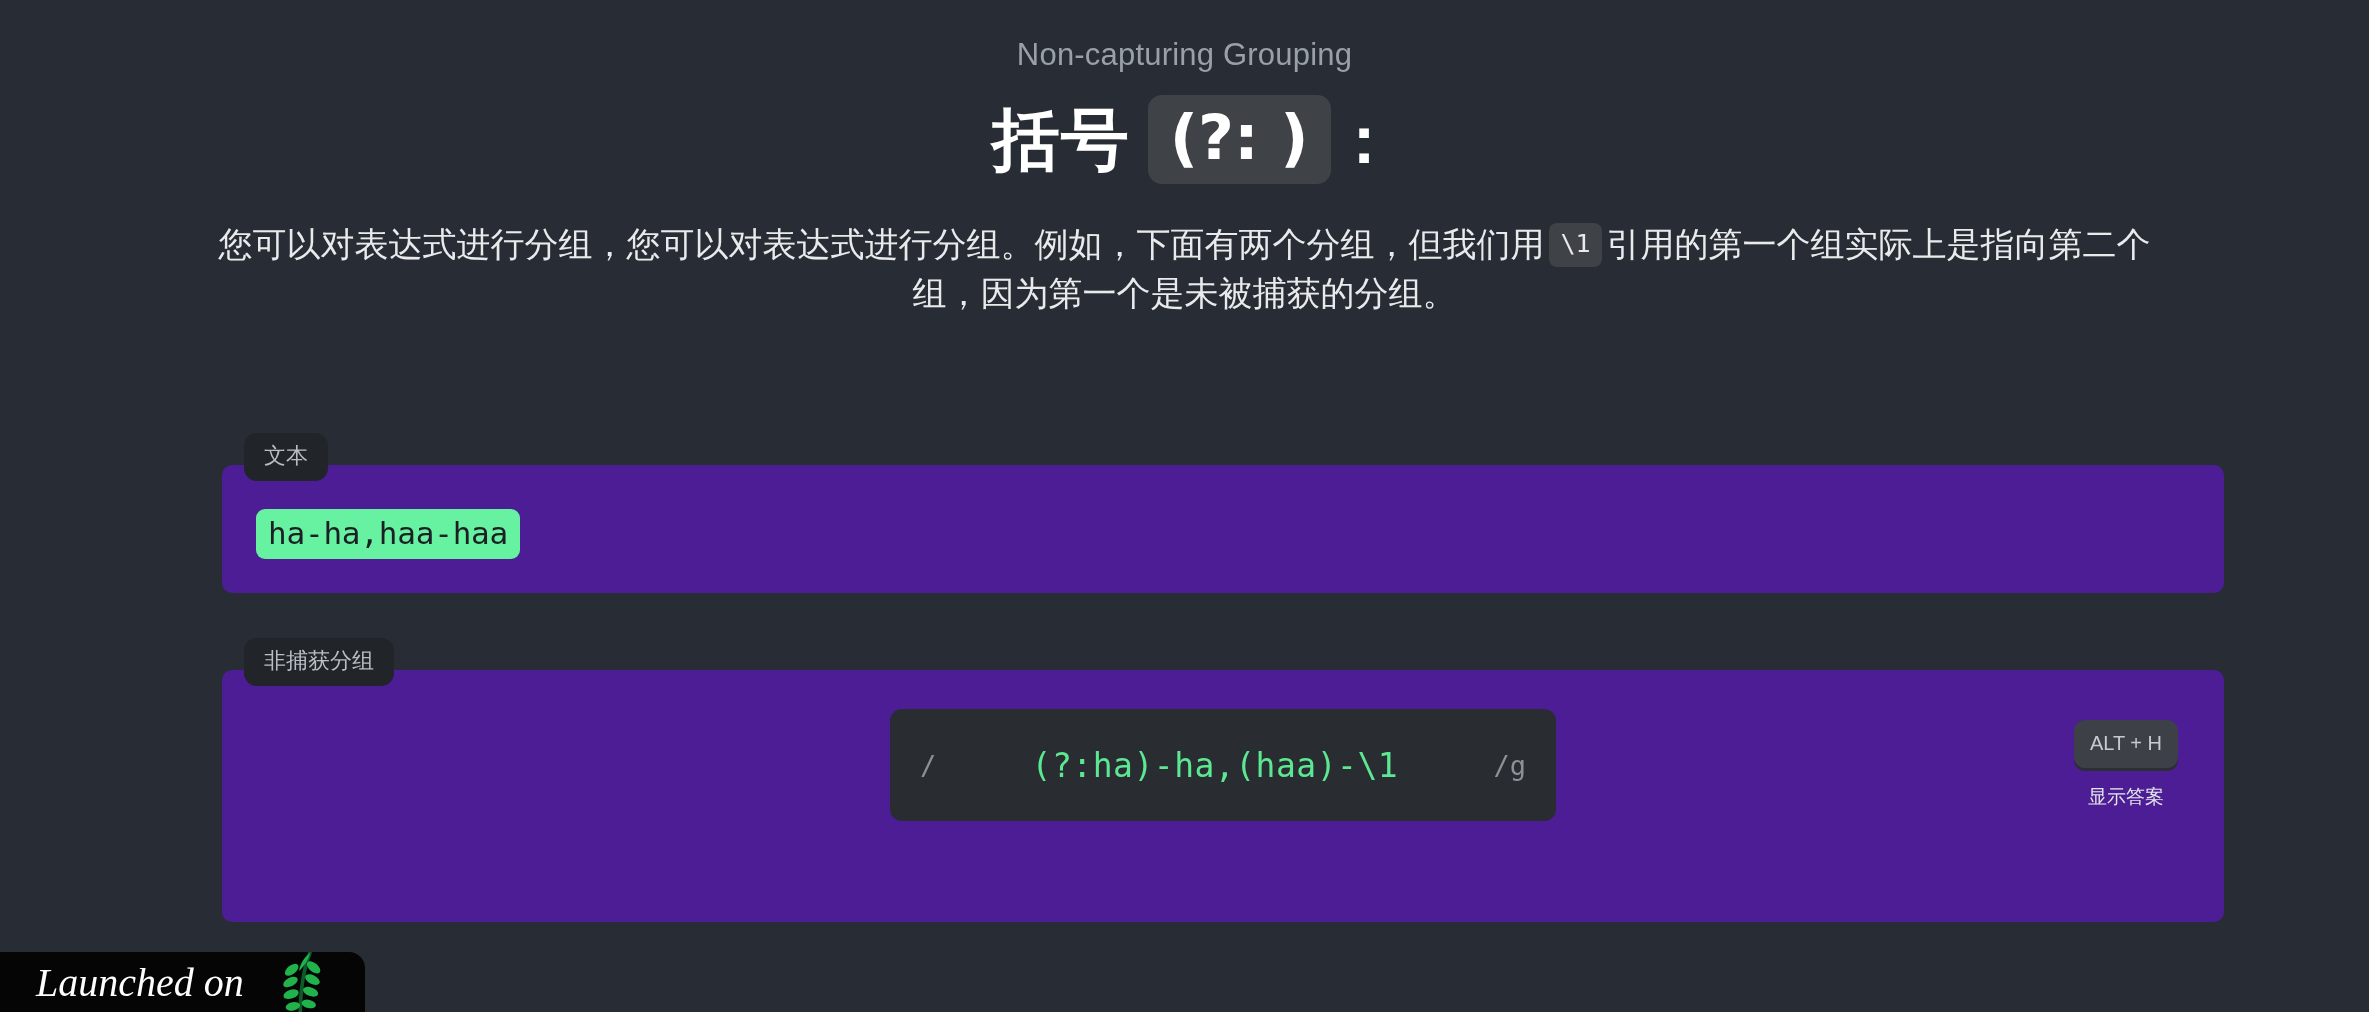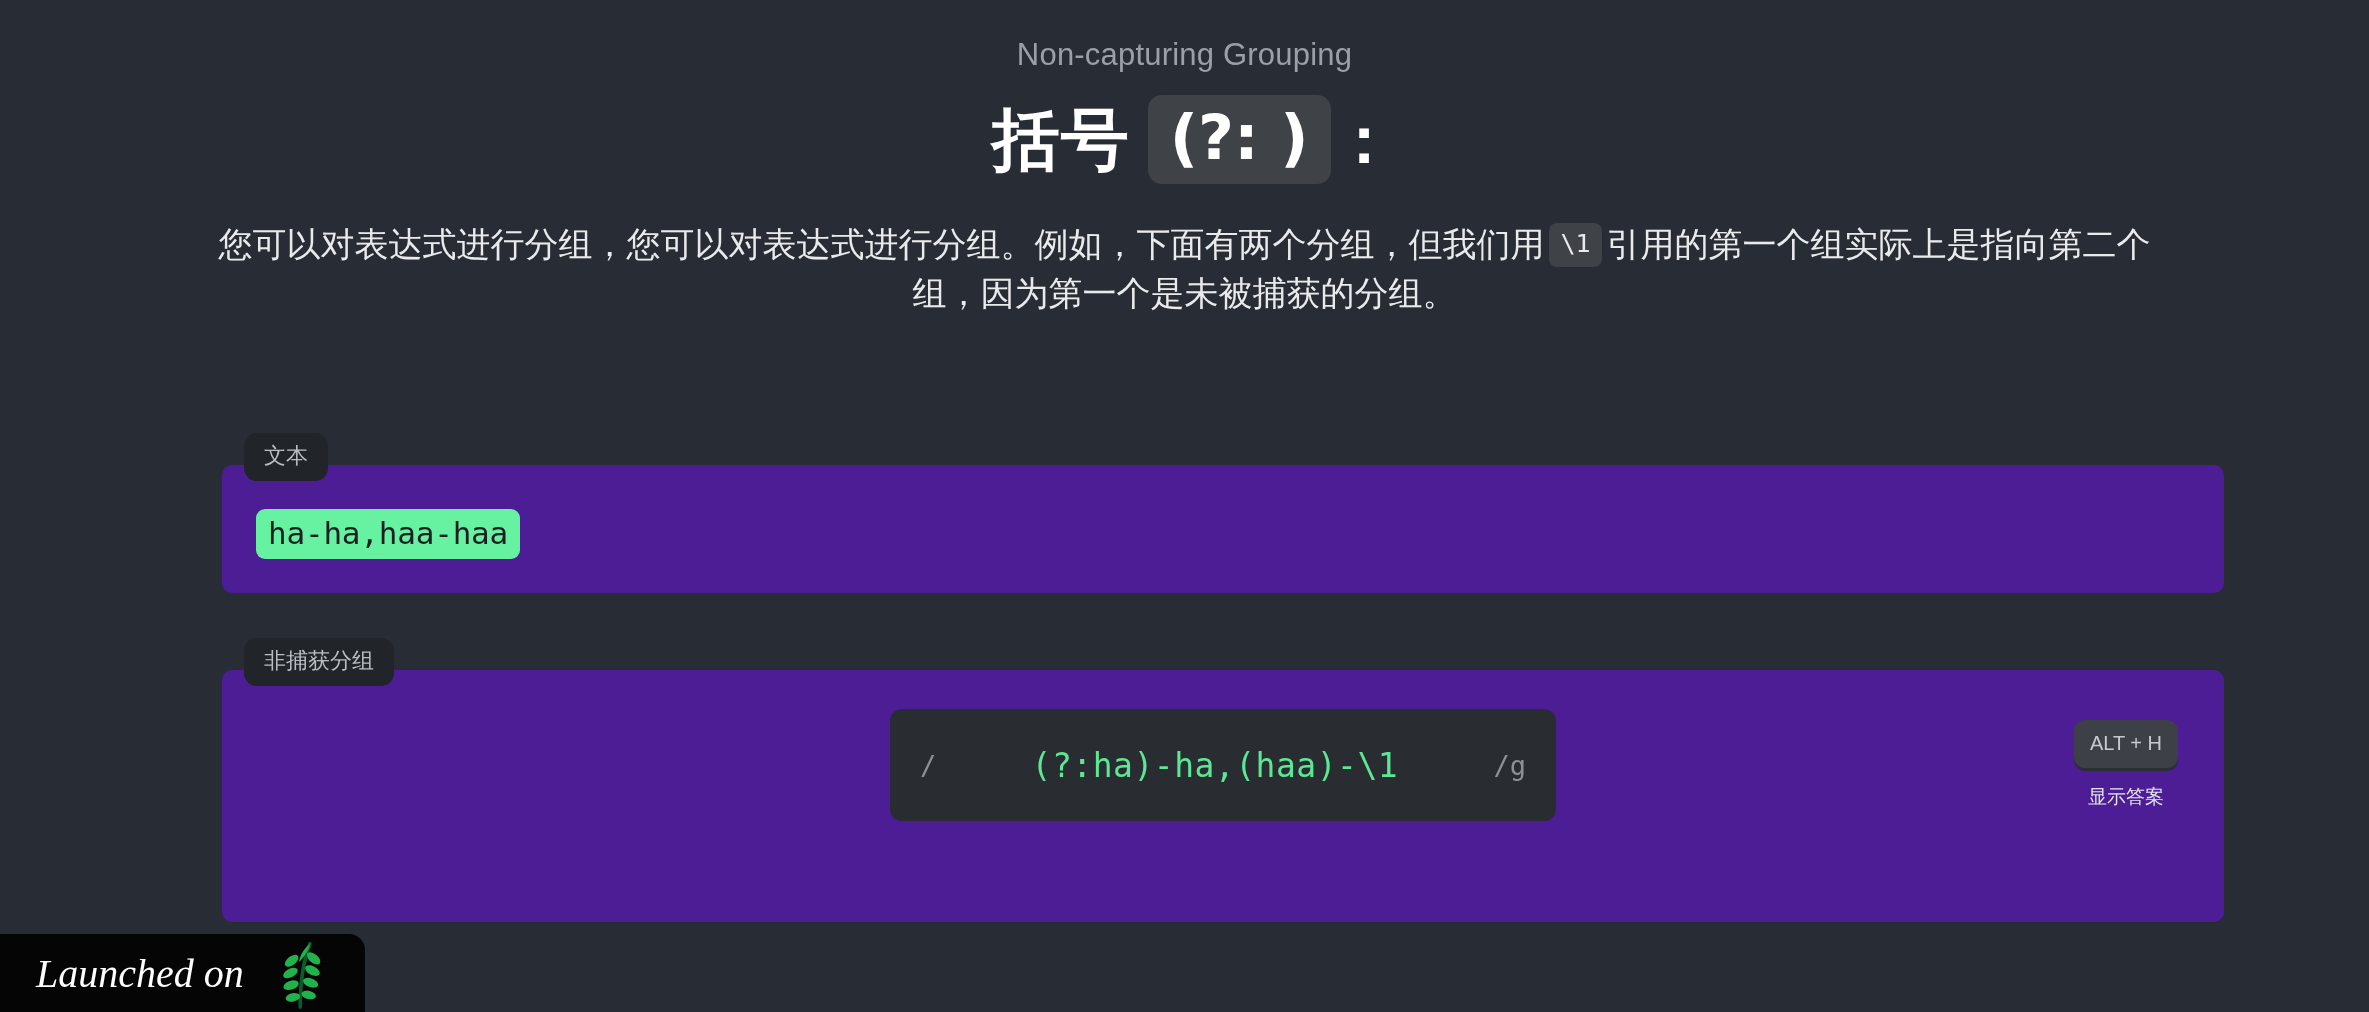--- a/index.html
+++ b/index.html
@@ -250,21 +250,21 @@
   }
 
   .brand-name { color: #ffffff; font-weight: 700; font-size: 30px; }
 
   
   .launched {
     position: absolute;
     left: 0;
     bottom: 0;
     width: 365px;
-    height: 78px;
+    height: 60px;
     background: #050505;
     border-top-right-radius: 16px;
     display: flex;
     align-items: center;
     padding-left: 36px;
     gap: 16px;
     overflow: hidden;
   }
 
   .launched-label {

